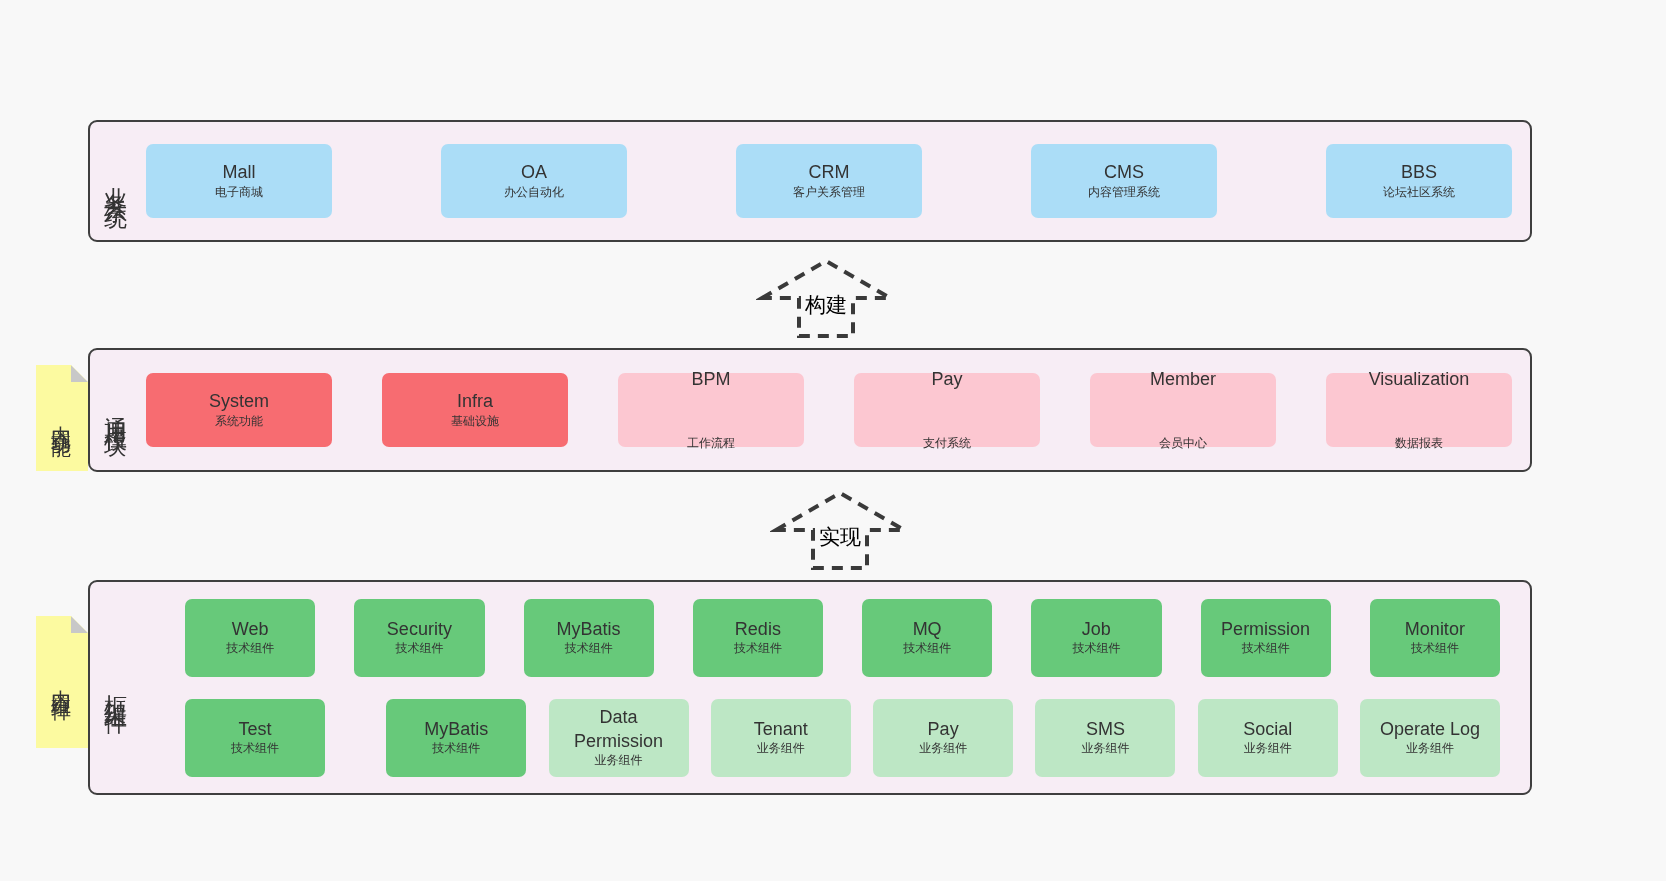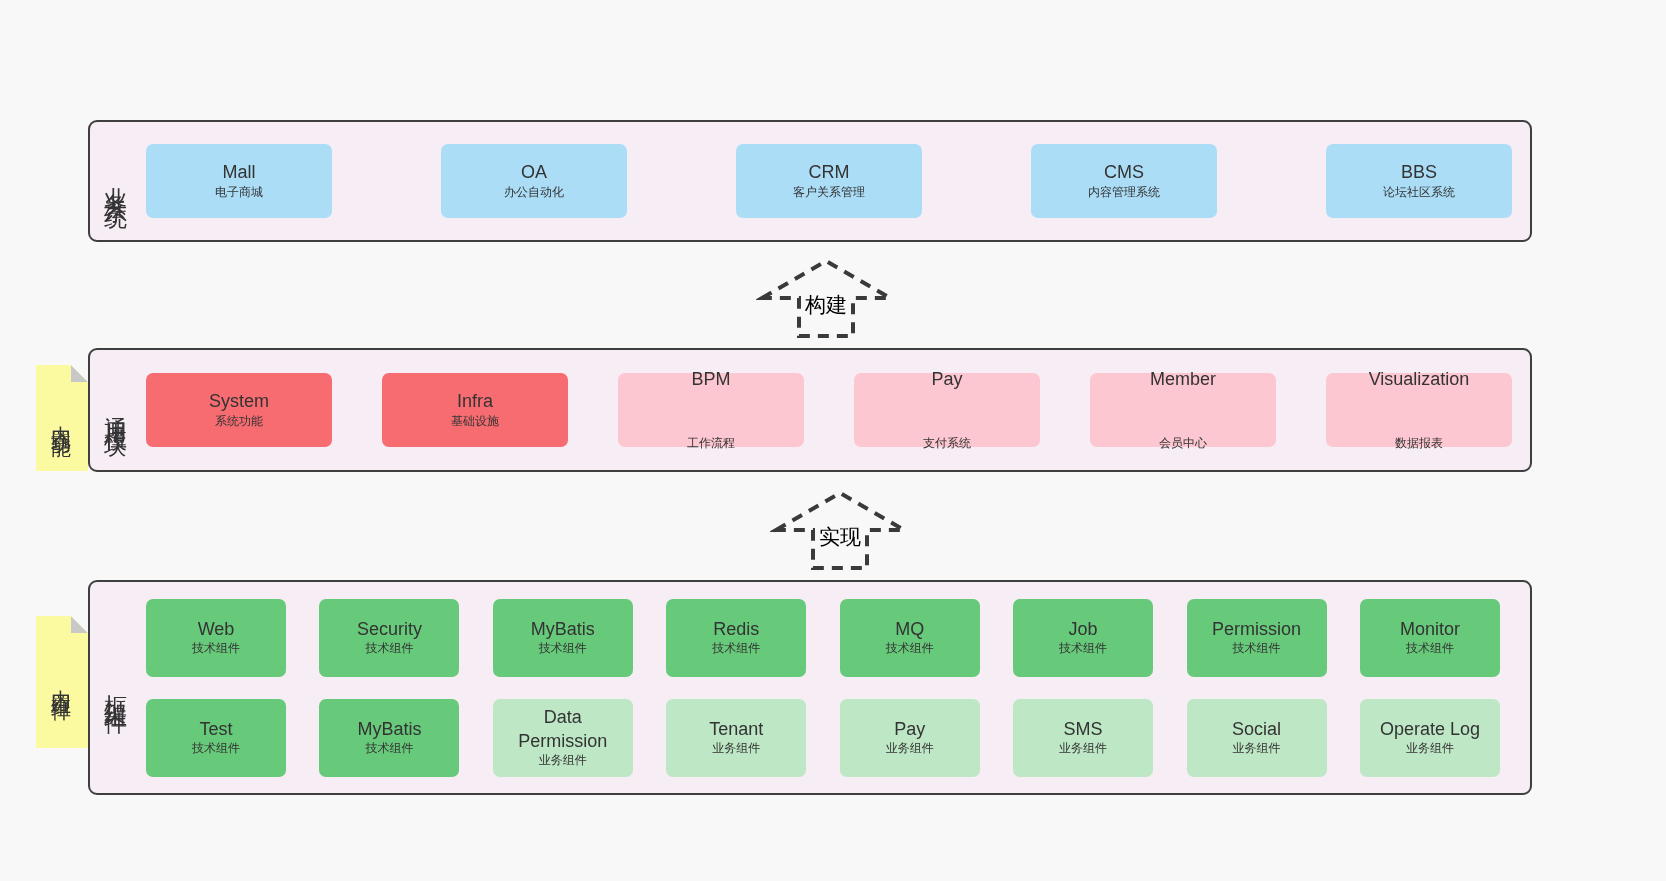--- a/index.html
+++ b/index.html
@@ -25,21 +25,21 @@
   .box { border-radius:7px; display:flex; flex-direction:column; align-items:center;
          justify-content:center; text-align:center; padding:2px 6px; box-sizing:border-box; }
   .band-a .box, .band-b .box { width:186px; height:74px; }
   .band-c .box { width:140px; height:78px; }
   .bn, .bd { font-size:12px; line-height:1.32; color:#333; }
   .bn { font-size:18px; }
 
   .c-blue  { background:#abddf7; }
   .c-red   { background:#f76c71; }
   .c-pink  { background:#fcc7d1;gap:44px; }
-  .c-green { background:#67c97a; }
+  .c-green { background:#67c97a;margin-left:39px; }
   .c-lgreen{ background:#bde7c5; }
 
   
   .sticky { position:absolute; left:36px; width:52px; background:#fcfaa0;
             clip-path:polygon(0 0, calc(100% - 17px) 0, 100% 17px, 100% 100%, 0 100%);
             display:flex; align-items:center; justify-content:center; }
   .sticky::after { content:""; position:absolute; top:0; right:0; width:17px; height:17px;
             background:#c8c8c8; clip-path:polygon(0 0, 100% 100%, 0 100%); }
   .sticky-1 { top:365px; height:106px; }
   .sticky-2 { top:616px; height:132px; }

